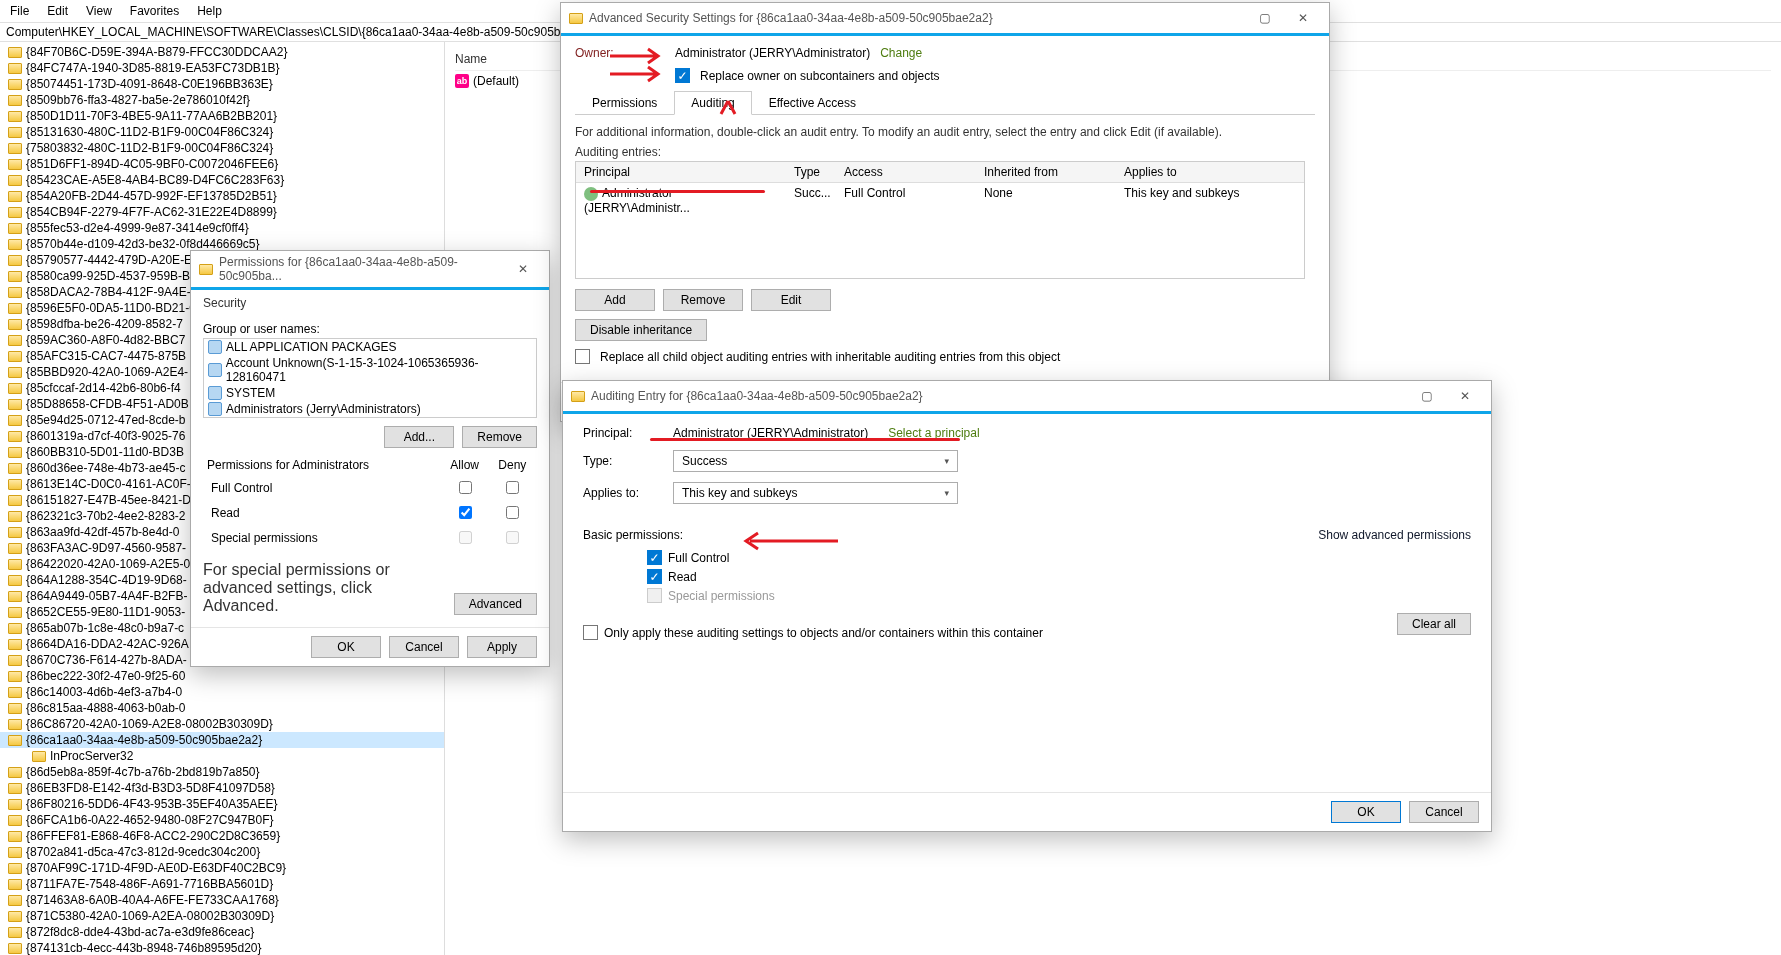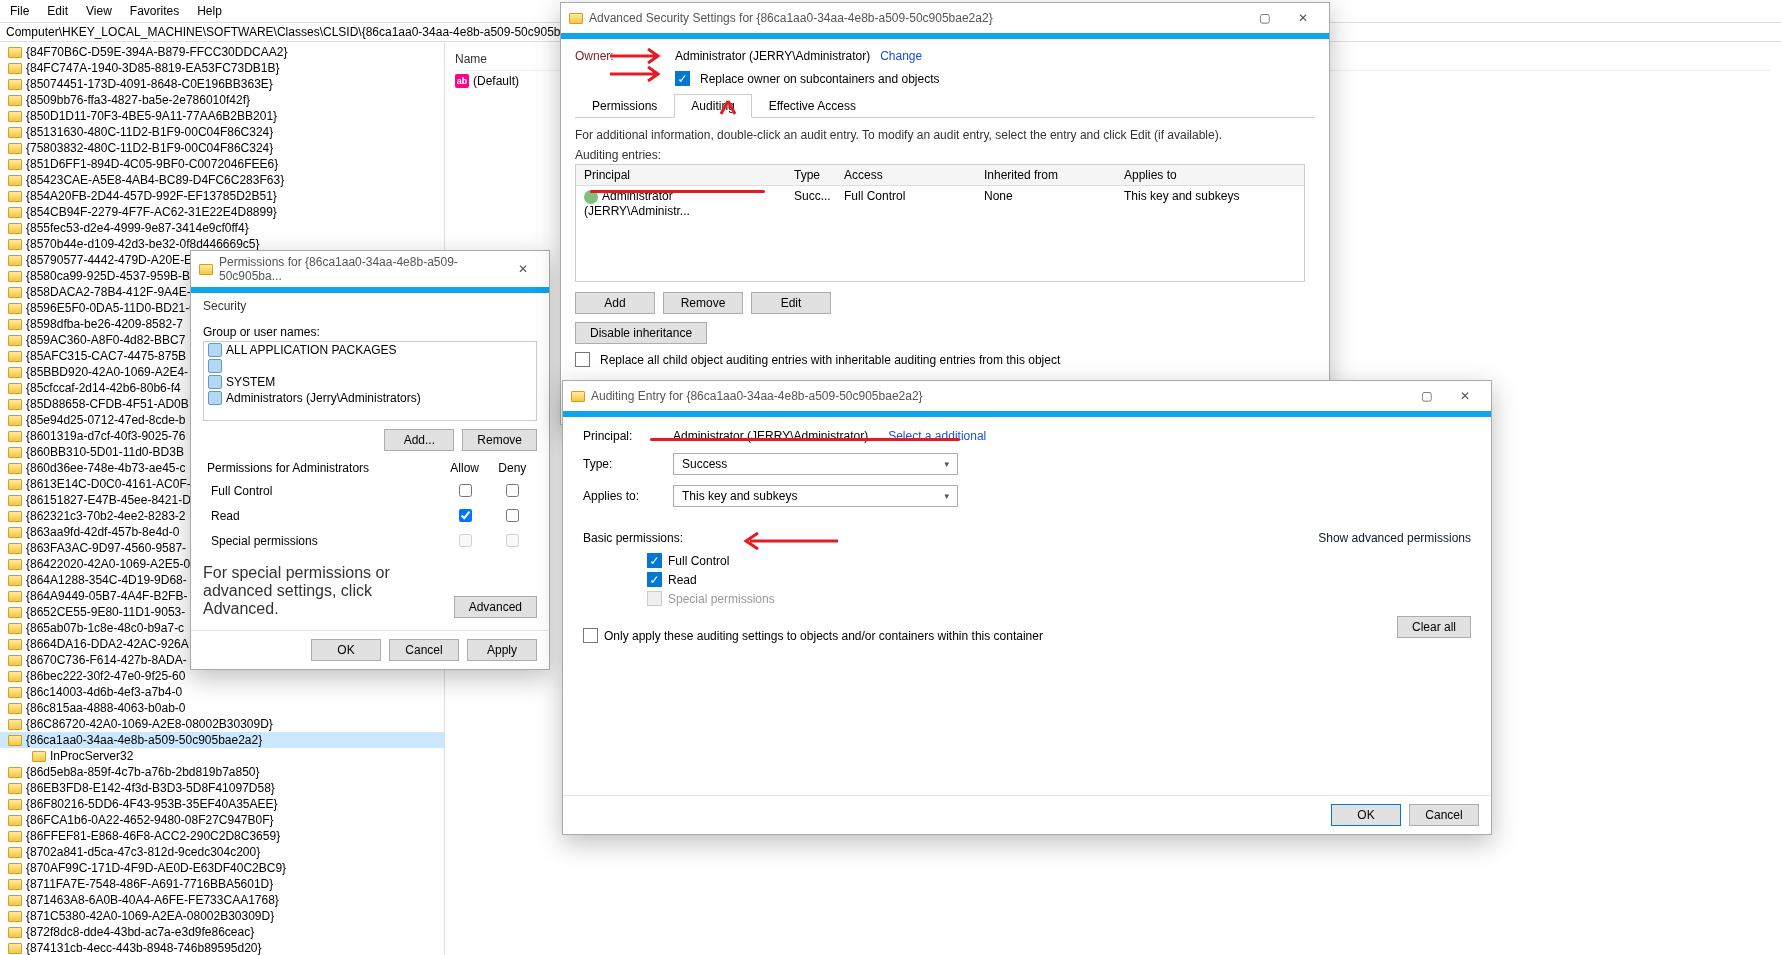--- a/index.html
+++ b/index.html
@@ -12,21 +12,21 @@
 .tree-item { display: flex; align-items: center; padding: 0 0 0 8px; height: 16px; white-space: nowrap; }
 .tree-item.child { padding-left: 32px; }
 .tree-item.selected { background: #cce8ff; }
 .folder { width: 14px; height: 11px; background: linear-gradient(#ffe9a6,#f5c842); border: 1px solid #d4a017; border-radius: 1px; margin-right: 4px; flex-shrink: 0; }
 .listpane { flex: 1; padding: 6px 10px; }
 .listheader { font-weight: normal; color: #333; padding: 4px 0; border-bottom: 1px solid #eee; }
 .listrow { padding: 3px 0; display: flex; align-items: center; gap: 4px; }
 .ab-icon { width: 14px; height: 14px; background: #f08; border-radius: 2px; display: inline-flex; align-items: center; justify-content: center; color: #fff; font-size: 9px; font-weight: bold; }
 
 .window { position: absolute; background: #fff; border: 1px solid #aaa; box-shadow: 0 8px 24px rgba(0,0,0,.25); }
-.titlebar { display: flex; align-items: center; padding: 4px 8px; background: #fff; border-bottom: 6px solid #0ea5e9; }
+.titlebar { display: flex; align-items: center; padding: 4px 8px; background: #fff; border-bottom: 3px solid #0ea5e9; }
 .titlebar .folder { margin-right: 6px; }
 .titlebar-text { flex: 1; color: #555; }
 .winbtns { display: flex; gap: 2px; }
 .winbtn { width: 36px; height: 22px; display: flex; align-items: center; justify-content: center; color: #555; }
 
 .section-label { padding: 6px 12px 4px; color: #333; }
 
 .permwin { left: 190px; top: 250px; width: 360px; }
 .perm-body { padding: 8px 12px 12px; }
 .group-list { border: 1px solid #ccc; height: 80px; overflow: hidden; background: #fff; margin-top: 2px; }
@@ -42,21 +42,21 @@
 .perm-table td:first-child { text-align: left; }
 .perm-table td:not(:first-child) { text-align: center; }
 .chk { width: 13px; height: 13px; }
 .hint { color: #333; margin-top: 10px; font-size: 16px; }
 .dlg-btns { display: flex; justify-content: flex-end; gap: 8px; padding: 8px 12px; border-top: 1px solid #e5e5e5; }
 
 .advwin { left: 560px; top: 2px; width: 770px; }
 .adv-body { padding: 10px 14px; }
 .fieldrow { display: flex; align-items: center; margin-bottom: 8px; gap: 10px; }
 .fieldrow .lab { width: 90px; color: #7f1d1d; }
-.link { color: #1d4ed8; cursor: pointer; }
+.link { color: #4d7c0f; cursor: pointer; }
 .tabs { display: flex; border-bottom: 1px solid #ccc; margin-top: 4px; }
 .tab { padding: 4px 16px; border: 1px solid transparent; border-bottom: none; margin-bottom: -1px; cursor: default; }
 .tab.active { border-color: #ccc; background: #fff; border-bottom: 1px solid #fff; }
 .info { color: #333; margin: 10px 0 6px; }
 .entries-lab { color: #333; margin-bottom: 2px; }
 .entry-table { border: 1px solid #ccc; width: 730px; }
 .entry-head { display: flex; background: #f5f5f5; border-bottom: 1px solid #ddd; }
 .entry-head div, .entry-row div { padding: 3px 8px; }
 .col-p { width: 210px; } .col-t { width: 50px; } .col-a { width: 140px; } .col-i { width: 140px; } .col-ap { flex: 1; }
 .entry-row { display: flex; }
@@ -351,20 +351,21 @@
   <div class="section-label">Security</div>
   <div class="perm-body">
     <div>Group or user names:</div>
     <div class="group-list" id="group-list">
         <div class="group-row">
           <span class="grp-icon"></span>
           <span>ALL APPLICATION PACKAGES</span>
         </div>
         <div class="group-row">
           <span class="grp-icon"></span>
+          <span>Account Unknown(S-1-15-3-1024-1065365936-128160471</span>
         </div>
         <div class="group-row">
           <span class="grp-icon"></span>
           <span>SYSTEM</span>
         </div>
         <div class="group-row">
           <span class="grp-icon"></span>
           <span>Administrators (Jerry\Administrators)</span>
         </div>
         <div class="group-row"></div>
@@ -479,21 +480,21 @@
     <span class="titlebar-text">Auditing Entry for {86ca1aa0-34aa-4e8b-a509-50c905bae2a2}</span>
     <div class="winbtns">
       <div class="winbtn">▢</div>
       <div class="winbtn">✕</div>
     </div>
   </div>
   <div class="audit-body">
     <div class="audit-row">
       <span class="lab">Principal:</span>
       <span>Administrator (JERRY\Administrator)</span>
-      <span class="link" style="margin-left:10px">Select a additional</span>
+      <span class="link" style="margin-left:10px">Select a principal</span>
     </div>
     <div class="audit-row">
       <span class="lab">Type:</span>
       <div class="select">
         <span>Success</span>
         <span class="chev">▾</span>
       </div>
     </div>
     <div class="audit-row">
       <span class="lab">Applies to:</span>

